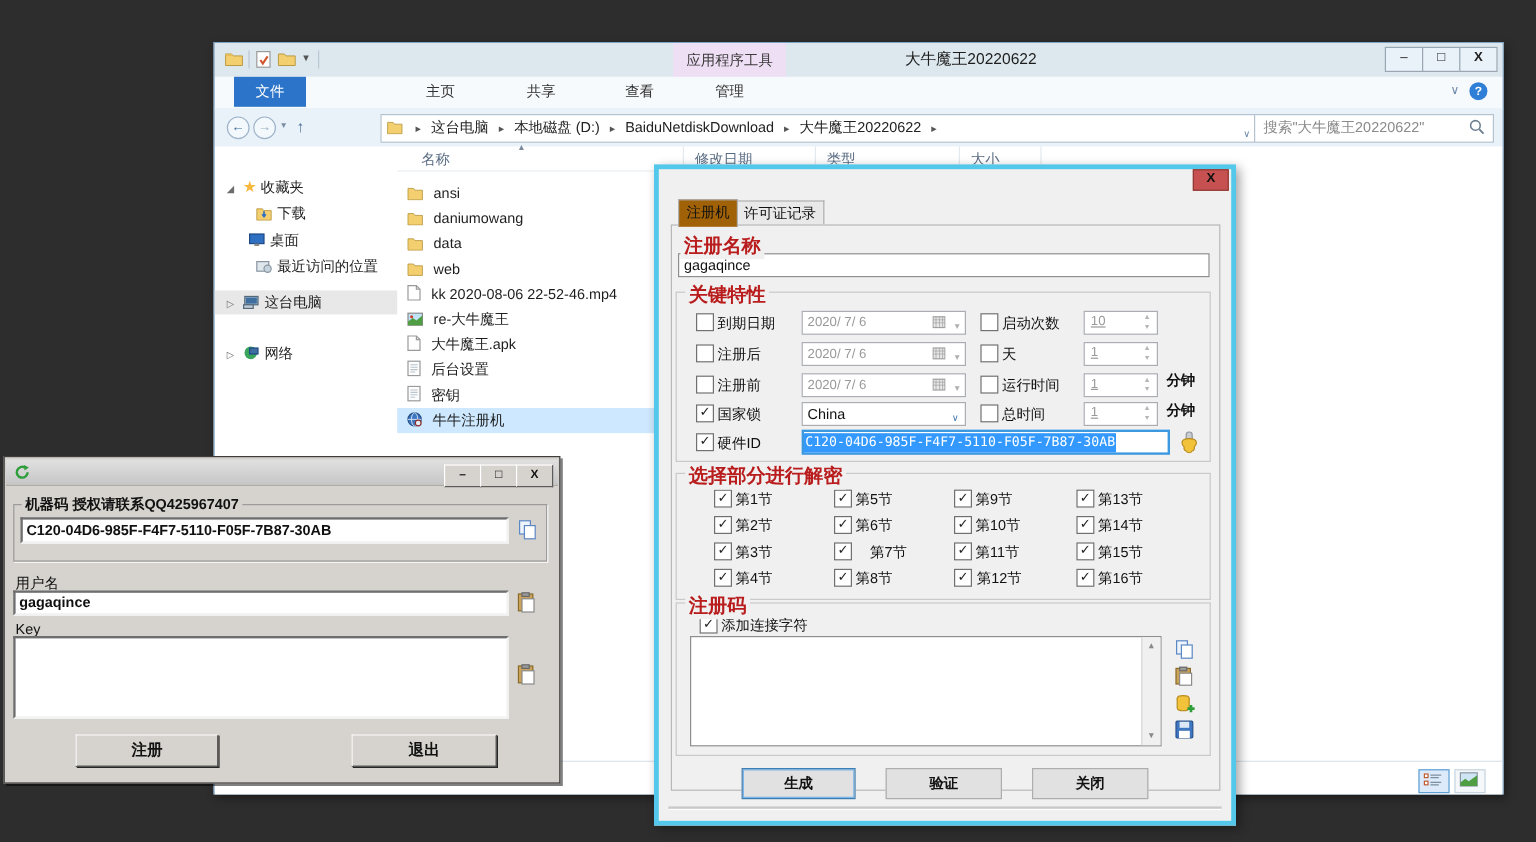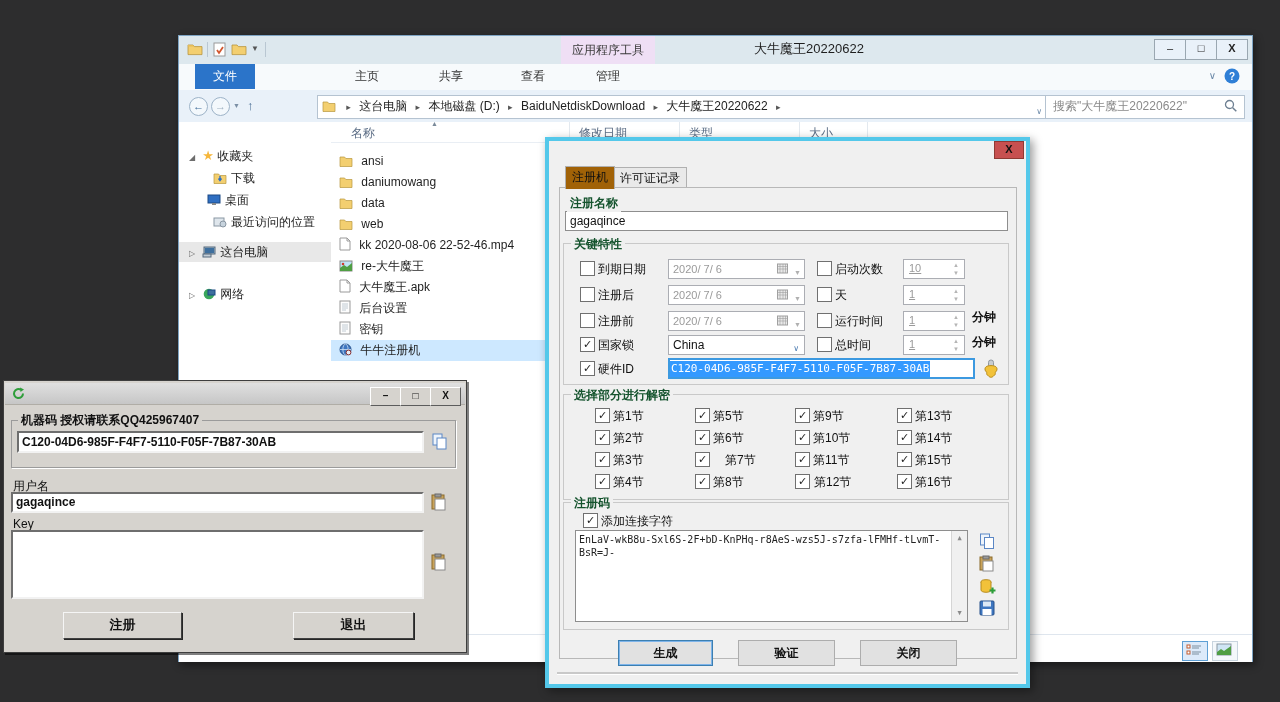--- a/index.html
+++ b/index.html
@@ -51,21 +51,21 @@
     border:4px solid #54c8ea;box-shadow:3px 3px 9px rgba(0,0,0,.4);z-index:3;font-size:12px;color:#111;}
   .cdlg-title{left:0;top:0;width:477px;height:19px;background:#54c8ea;text-align:center;
     line-height:18px;color:#0b0b0b;font-size:13px;}
   .cdlg-close{right:2px;top:0;width:28px;height:16px;background:#c75050;border:1px solid #8e3a34;
     color:#111;font-weight:bold;text-align:center;line-height:14px;font-size:11px;}
   .ctab{top:26px;height:21px;border:1px solid #b0b0b0;border-bottom:none;background:#e9e9e9;
     text-align:center;line-height:20px;font-size:12px;padding:0 6px;}
   .ctab.active{background:#a16207;height:22px;top:25px;z-index:2;}
   .cpanel{left:10px;top:46px;width:456px;height:470px;border:1px solid #b8b8b8;background:#f0f0f0;}
   .grp{border:1px solid #c9c9c9;background:#f0f0f0;}
-  .grplbl{background:#f0f0f0;padding:0 3px;font-weight:bold;color:#14532d;font-size:12px;z-index:2;}
+  .grplbl{background:#f0f0f0;padding:0 3px;font-weight:bold;color:#b91c1c;font-size:16px;z-index:2;}
   .cb{width:13px;height:13px;background:#fff;border:1px solid #707070;text-align:center;
     line-height:12px;font-size:11px;color:#222;}
   .cb.on::after{content:"✓";font-weight:bold;}
   .flabel{font-size:12px;color:#111;white-space:nowrap;}
   .dfield{height:20px;background:#fff;border:1px solid #abadb3;line-height:18px;color:#9a9a9a;
     font-size:11px;padding-left:4px;box-sizing:border-box;white-space:nowrap;}
   .spin{height:20px;background:#fff;border:1px solid #abadb3;box-sizing:border-box;}
   .spinval{position:absolute;left:5px;top:2px;font-size:11px;color:#9a9a9a;text-decoration:underline;}
   .spinarrows{position:absolute;right:1px;top:1px;width:14px;height:16px;color:#b5b5b5;
     font-size:6px;text-align:center;line-height:8px;}
@@ -520,21 +520,20 @@
     <span class="abs cb on" style="left:348px;top:311px"></span>
       <span class="abs flabel" style="left:366px;top:311px">第15节</span>
     <span class="abs cb on" style="left:348px;top:333px"></span>
       <span class="abs flabel" style="left:366px;top:333px">第16节</span>
 
     <div class="abs grp" style="left:14px;top:361px;width:444px;height:126px"></div>
     <span class="abs grplbl" style="left:22px;top:354px">注册码</span>
     <span class="abs cb on" style="left:34px;top:372px"></span>
     <span class="abs flabel" style="left:52px;top:372px">添加连接字符</span>
     <div class="abs codearea" style="left:26px;top:389px;width:393px;height:92px;padding:2px 18px 2px 3px;position:absolute">
-      <div>EnLaV-wkB8u-Sxl6S-2F+bD-KnPHq-r8AeS-wzs5J-s7zfa-lFMHf-tLvmT-BsR=J-</div>
       <div class="sb">
         <span class="sbbtn" style="top:1px">▲</span>
         <span class="sbbtn" style="bottom:1px">▼</span>
       </div>
     </div>
     <span class="abs" style="left:430px;top:392px">
       <svg width="17" height="17" viewBox="0 0 17 17">
           <rect x="1.5" y="1" width="9" height="11" fill="#eef4fb" stroke="#5b87c5"></rect>
           <rect x="5.5" y="4.5" width="9" height="11" fill="#fff" stroke="#5b87c5"></rect>
         </svg>

